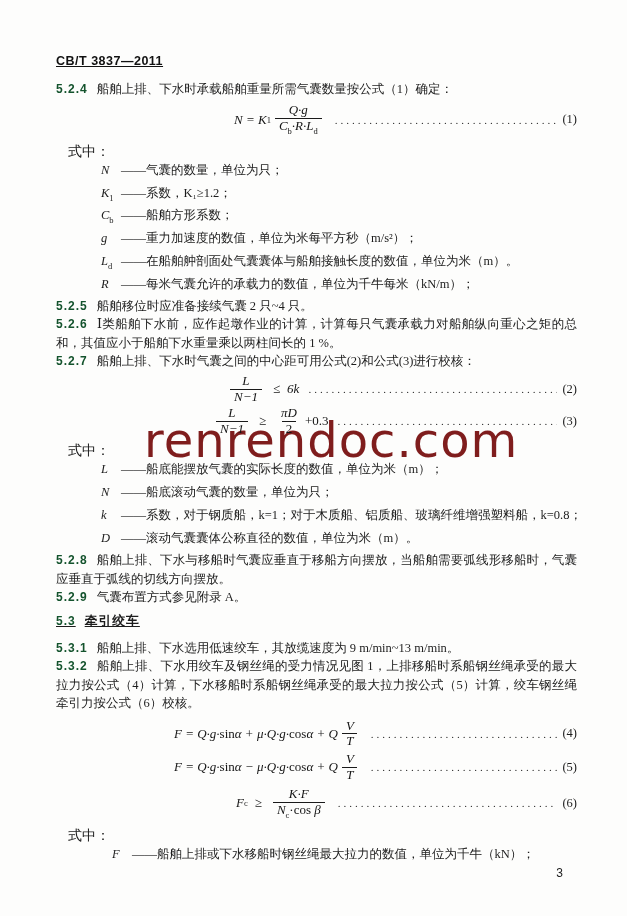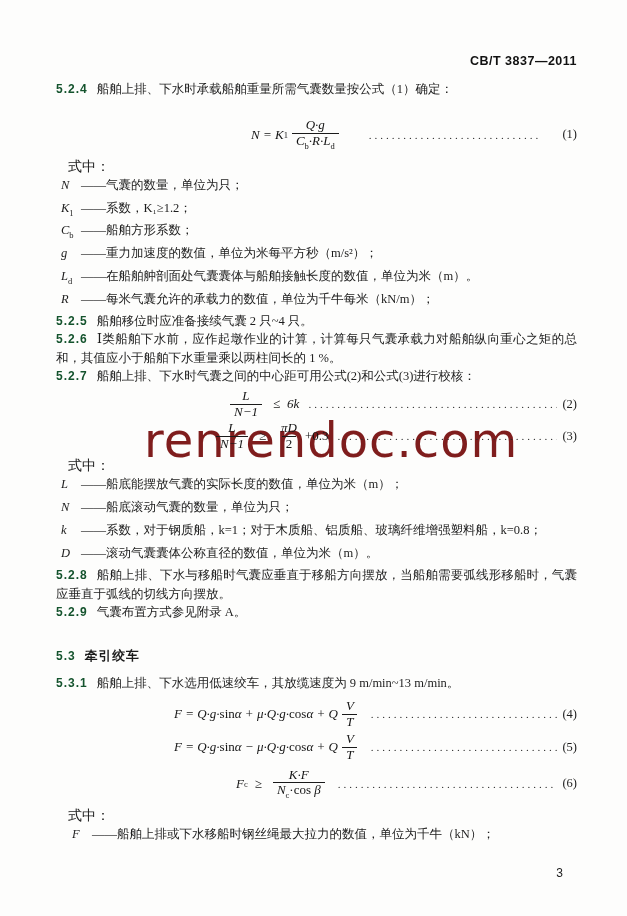--- a/index.html
+++ b/index.html
@@ -14,55 +14,54 @@
     overflow:hidden;
   }
   .watermark{
     position:absolute;left:144px;top:412px;
     font-family:"DejaVu Sans","Liberation Sans",sans-serif;
     font-size:48px;color:#7f1d1d;letter-spacing:1px;
     z-index:0;user-select:none;
   }
   .content{position:relative;z-index:1;}
   .hdr{
-    text-align:right;
     font-family:"Liberation Sans","DejaVu Sans",sans-serif;
     font-weight:bold;font-size:12.5px;letter-spacing:0.5px;
-    margin-bottom:12px;color:#111;
+    margin-bottom:12px;color:#111;text-decoration:underline;
   }
   .para{font-size:12.5px;line-height:18.2px;text-align:justify;margin:0;}
   .num{
     font-family:"Liberation Sans","DejaVu Sans",sans-serif;
     font-weight:bold;margin-right:9px;letter-spacing:1px;font-size:12px;color:#14532d;
   }
-  .h53{margin-top:26px;margin-bottom:9px;font-weight:bold;font-size:12.8px;}
+  .h53{margin-top:6px;margin-bottom:9px;font-weight:bold;font-size:12.8px;text-decoration:underline;}
   .h53 .htxt{font-weight:bold;letter-spacing:1px;}
   .shizhong{padding-left:12px;font-size:14px;line-height:18.2px;font-family:Liberation Serif, serif;}
   .defs{padding-left:5px;}
   .defs3{padding-left:16px;}
-  .def-line{font-size:12.5px;line-height:18.2px;white-space:nowrap;}
+  .def-line{font-size:12.5px;line-height:18.2px;white-space:nowrap;margin-left:40px;}
   .term{display:inline-block;min-width:20px;font-size:12.5px;}
   .term i{font-style:italic;}
   sub{font-size:8.5px;}
   .ddesc{font-size:12.5px;}
   
   .fline{display:flex;align-items:center;font-size:13px;color:#151515;}
   .fbody{display:inline-flex;align-items:center;white-space:nowrap;}
   .fbody i{font-style:italic;}
   .rm{font-style:normal;}
   .rel{margin:0 7px;}
   .frac{display:inline-flex;flex-direction:column;align-items:center;margin:0 4px;line-height:1.12;vertical-align:middle;}
   .frac .ft{padding:0 4px;}
   .frac .fb{border-top:1px solid #1a1a1a;padding:0 4px;}
   .dots{flex:1;overflow:hidden;white-space:nowrap;letter-spacing:3px;font-size:11px;color:#2a2a2a;margin:0 5px 0 9px;}
   .fnum{font-size:12.5px;color:#1c1c1c;}
   .sp{display:inline-block;height:1px;}
   .sp178{width:178px;} .sp170{width:170px;} .sp156{width:156px;}
   .sp118{width:118px;} .sp180{width:180px;}
-  .f-m1{margin:20px 0 7px 0;gap:17px;}
+  .f-m1{margin:5px 0 7px 0;}
   .f-m2{margin:4px 0 2px 0;}
   .f-m3{margin:2px 0 6px 0;}
   .f-m4{margin:7px 0 3px 0;}
   .f-m5{margin:3px 0 3px 0;}
   .f-m6{margin:5px 0 7px 0;}
   .pageno{
     position:absolute;right:64px;top:866px;
     font-family:"Liberation Sans","DejaVu Sans",sans-serif;
     font-size:12px;color:#222;z-index:1;
   }
@@ -149,20 +148,21 @@
       <div class="def-line"><span class="term"><i>k</i><sub></sub></span><span class="ddesc">——系数，对于钢质船，k=1；对于木质船、铝质船、玻璃纤维增强塑料船，k=0.8；</span></div>
       <div class="def-line"><span class="term"><i>D</i><sub></sub></span><span class="ddesc">——滚动气囊囊体公称直径的数值，单位为米（m）。</span></div>
     </div>
 
     <p class="para"><span class="num">5.2.8</span><span>船舶上排、下水与移船时气囊应垂直于移船方向摆放，当船舶需要弧线形移船时，气囊应垂直于弧线的切线方向摆放。</span></p>
     <p class="para"><span class="num">5.2.9</span><span>气囊布置方式参见附录 A。</span></p>
 
     <p class="para h53"><span class="num">5.3</span><span class="htxt">牵引绞车</span></p>
 
     <p class="para"><span class="num">5.3.1</span><span>船舶上排、下水选用低速绞车，其放缆速度为 9 m/min~13 m/min。</span></p>
+    <p class="para"><span class="num">5.3.2</span><span>船舶上排、下水用绞车及钢丝绳的受力情况见图 1，上排移船时系船钢丝绳承受的最大拉力按公式（4）计算，下水移船时系船钢丝绳承受的最大拉力按公式（5）计算，绞车钢丝绳牵引力按公式（6）校核。</span></p>
 
     <div class="fline f-m4">
       <span class="sp sp118"></span>
       <span class="fbody">
           <i>F = Q·g·</i>
           <span class="rm">sin </span>
           <i>α + μ·Q·g·</i>
           <span class="rm">cos </span>
           <i>α + Q</i>
           <span class="frac">

